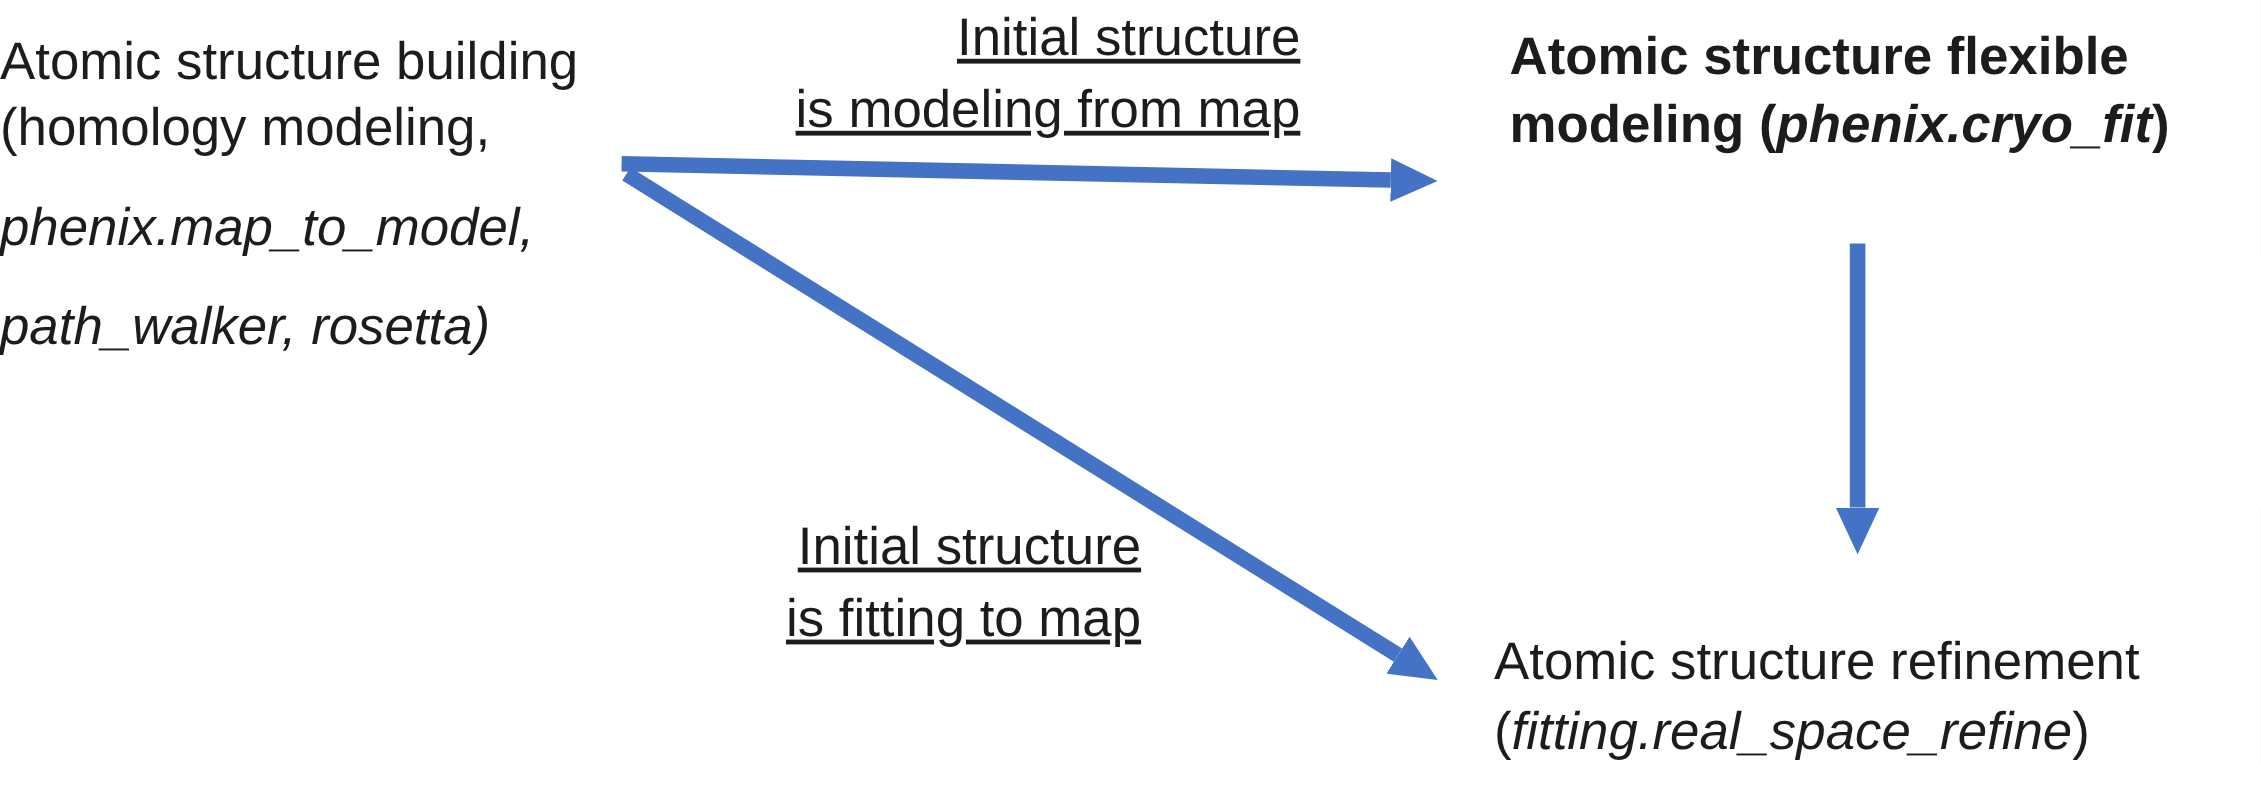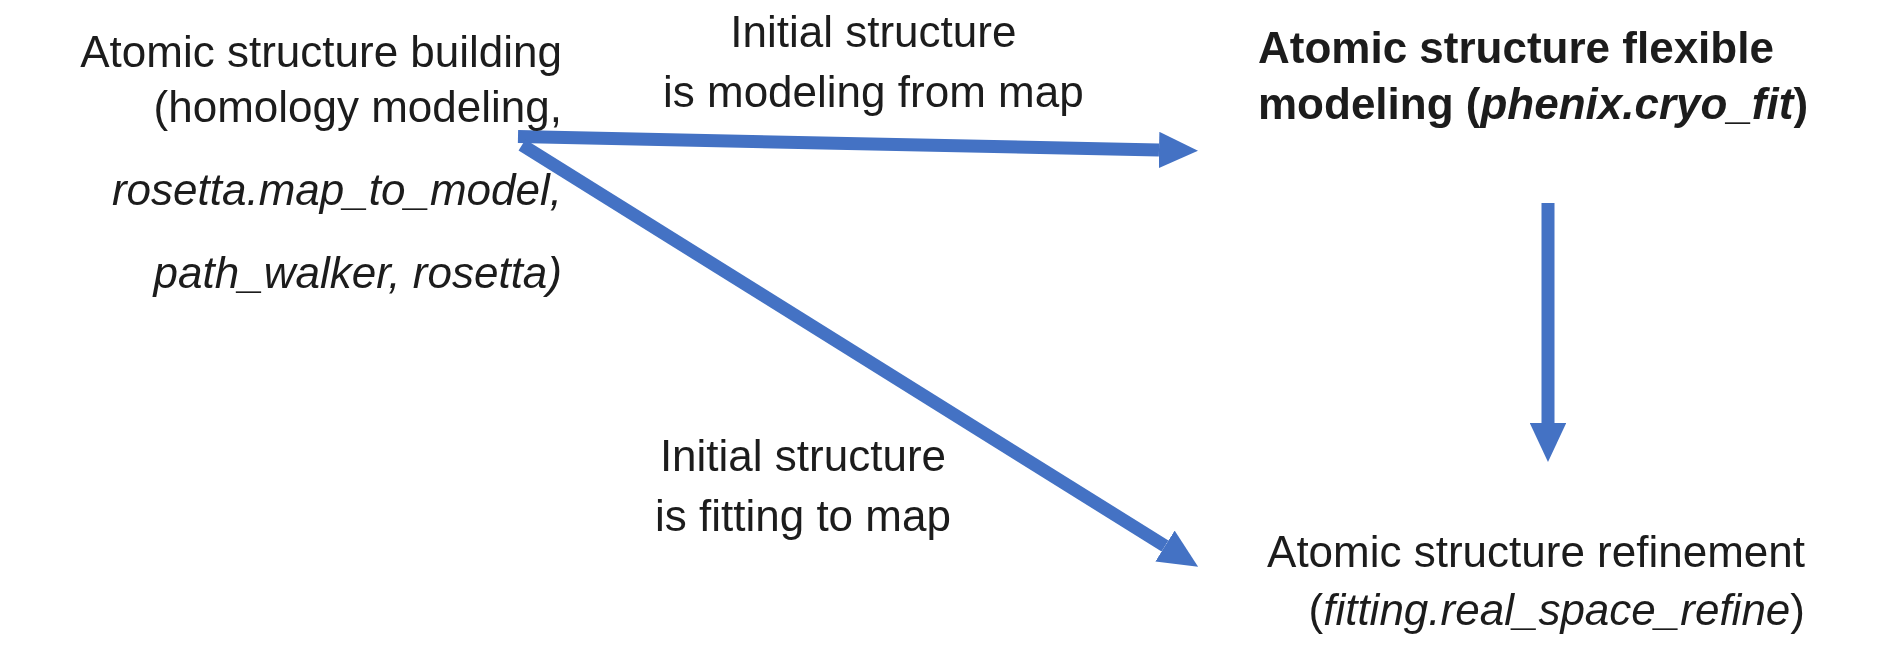--- a/index.html
+++ b/index.html
@@ -23,22 +23,22 @@
     left: 0; top: 0;
     width: 1884px; height: 662px;
   }
   .tblock {
     position: absolute;
     font-size: 44px;
     line-height: 55px;
     white-space: nowrap;
   }
   .tblock .line { display: block; }
-  .centered { text-align: right; }
-  .leftalign { text-align: center; }
+  .centered { text-align: left; }
+  .leftalign { text-align: right; text-decoration: underline; }
   .italic { font-style: italic; margin-top: 28px; }
   .node-building   { left: 0px;    top: 24px;  width: 562px; }
   .label-different { left: 663px;  top: 2px;   line-height: 60px; }
   .node-fitting    { left: 1258px; top: 20px;  width: 500px; line-height: 56px; font-weight: bold; }
   .label-similar   { left: 655px;  top: 426px; line-height: 60px; }
   .node-refinement { left: 1245px; top: 523px; width: 560px; line-height: 58px; }
 </style>
 </head>
 <body>
 
@@ -54,21 +54,21 @@
     <line x1="518" y1="136.5" x2="1159" y2="150" stroke-width="13" marker-end="url(#arrowhead)" stroke="#4472C4"></line>
 
     <line x1="522" y1="145" x2="1165" y2="546" stroke-width="13" marker-end="url(#arrowhead)" stroke="#4472C4"></line>
 
     <line x1="1548" y1="203" x2="1548" y2="423" stroke-width="13" marker-end="url(#arrowhead)" stroke="#4472C4"></line>
   </svg>
 
   <div class="tblock centered node-building">
     <span class="line">Atomic structure building</span>
     <span class="line">(homology modeling,</span>
-    <span class="line italic">rosetta.map_to_model,</span>
+    <span class="line italic">phenix.map_to_model,</span>
     <span class="line italic">path_walker, rosetta)</span>
   </div>
 
   <div class="tblock leftalign label-different">
     <span class="line">Initial structure</span>
     <span class="line">is modeling from map</span>
   </div>
 
   <div class="tblock centered node-fitting">
     <span class="line">Atomic structure flexible</span>

